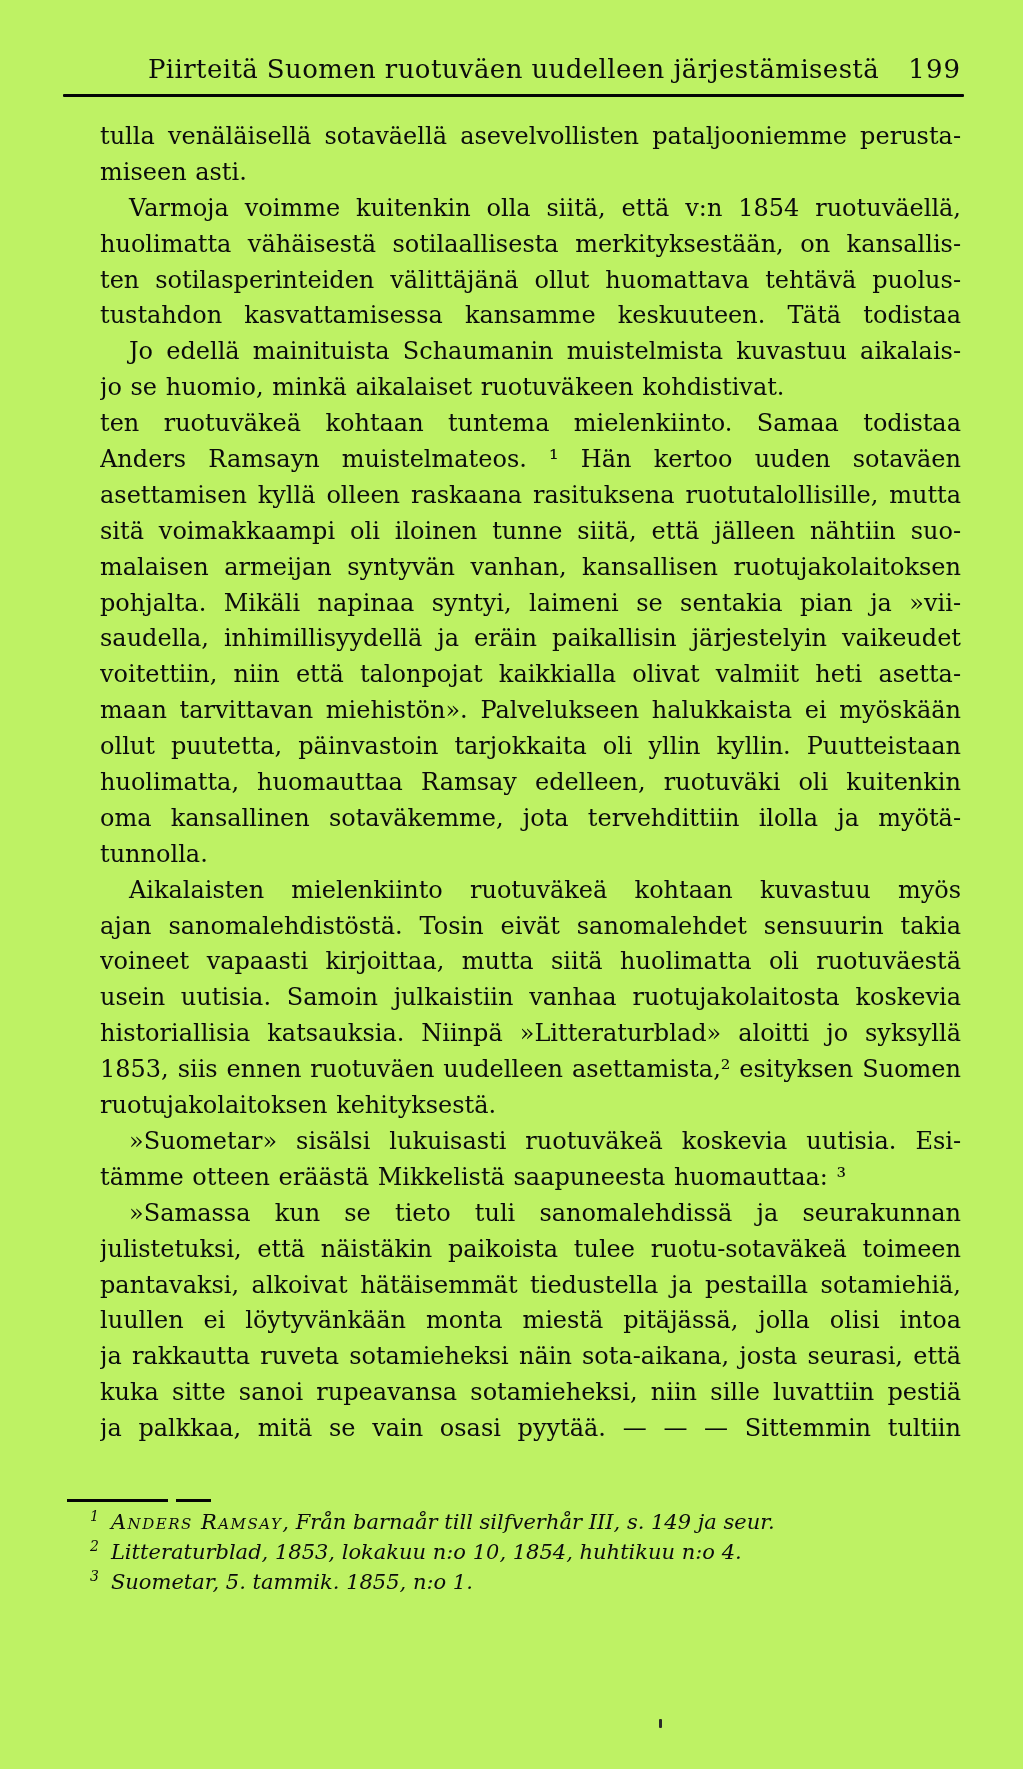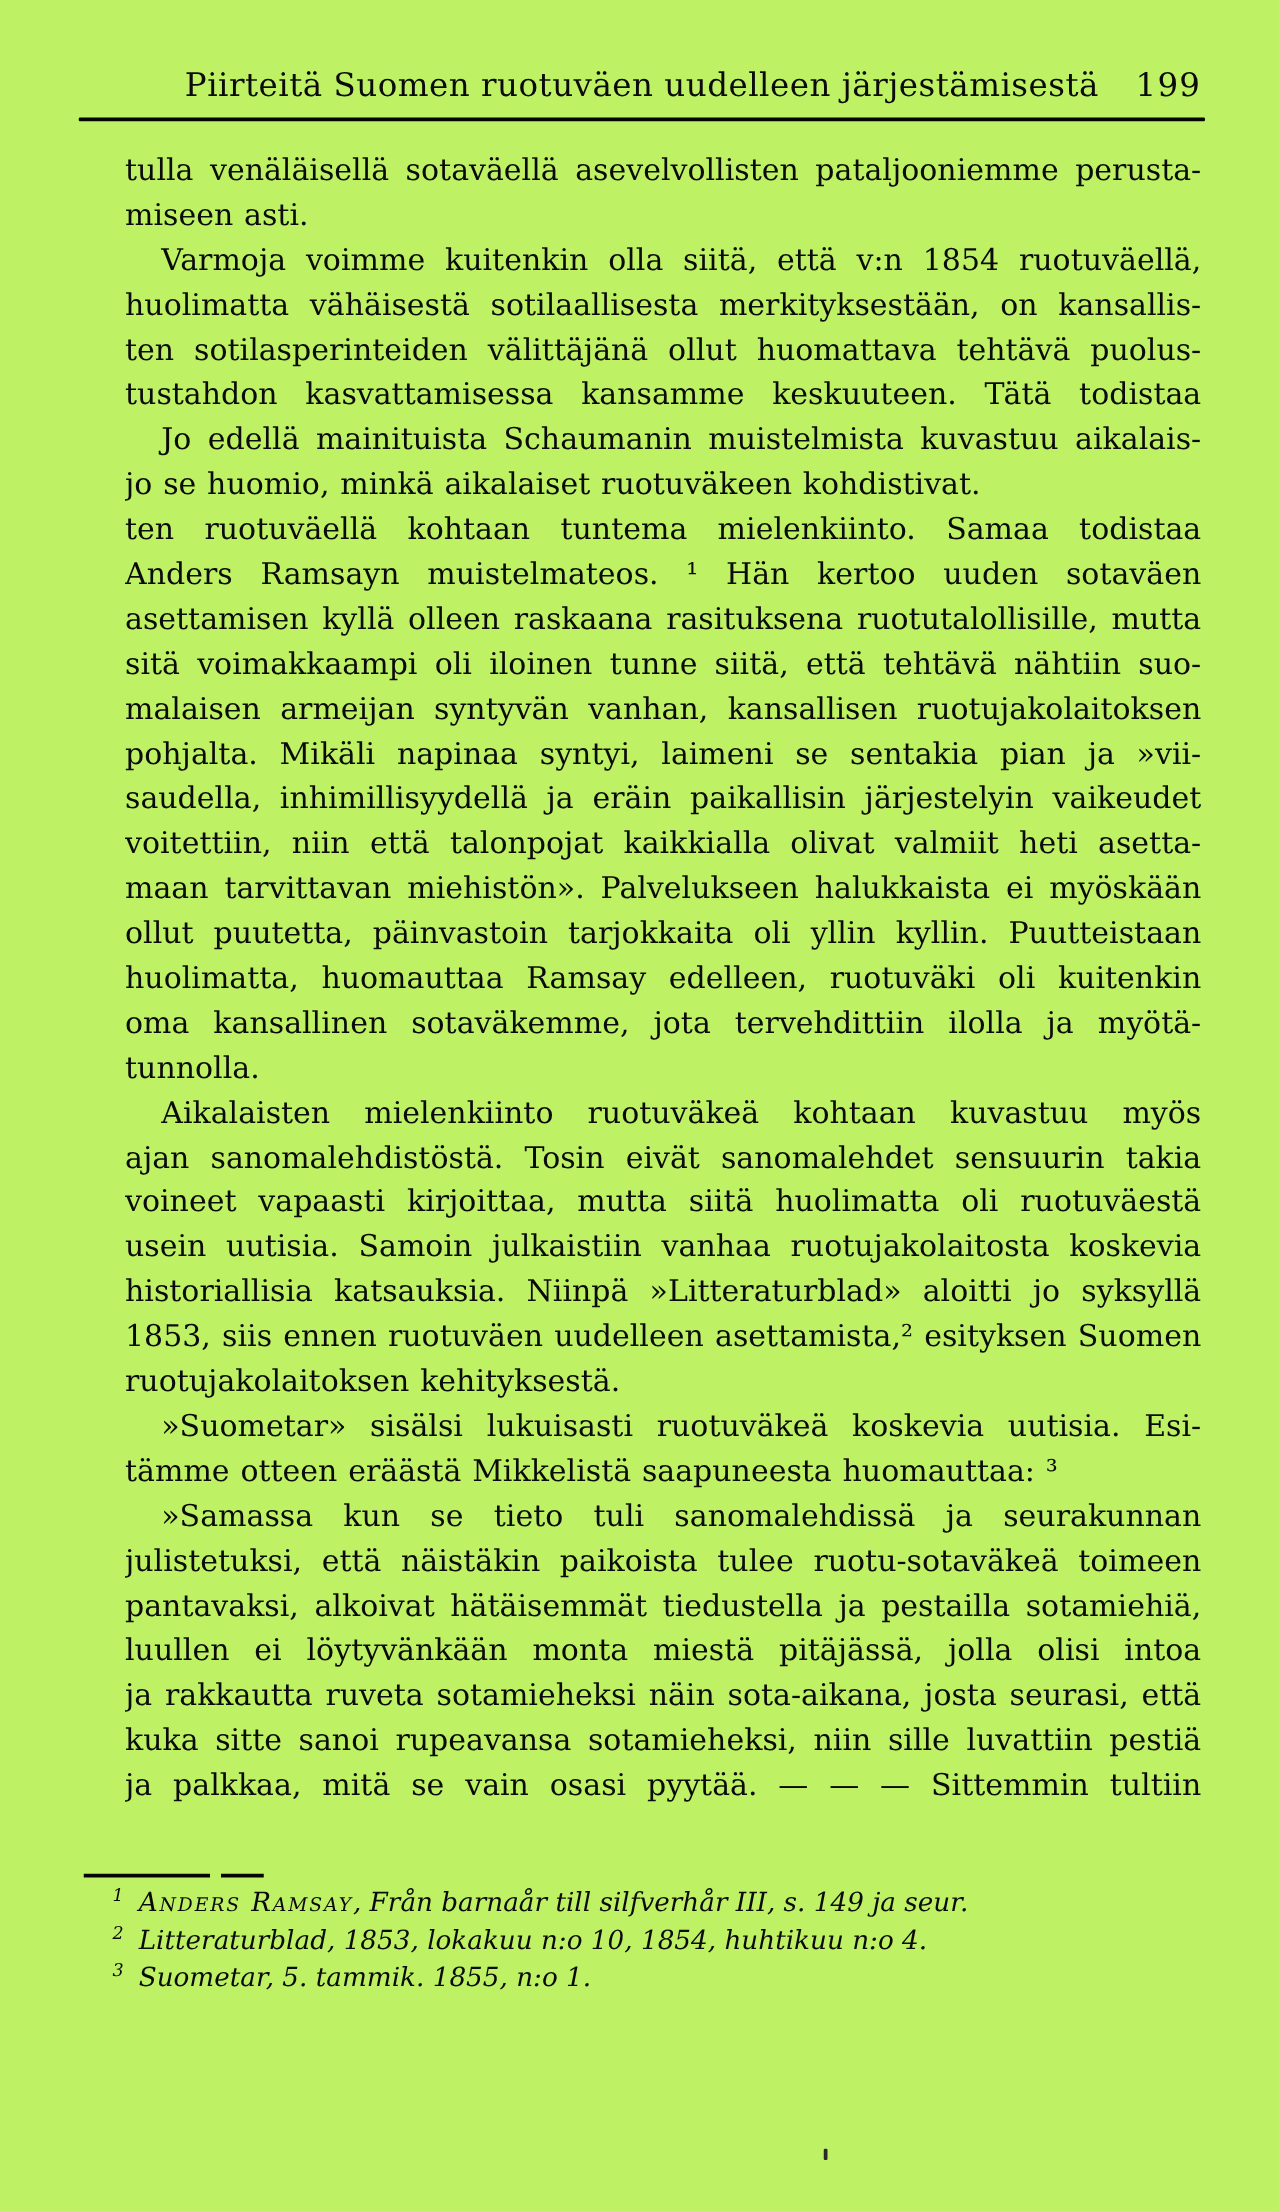--- a/index.html
+++ b/index.html
@@ -134,24 +134,24 @@
 
   <main class="body-text">
       <div class="line just">tulla venäläisellä sotaväellä asevelvollisten pataljooniemme perusta-</div>
       <div class="line">miseen asti.</div>
       <div class="line indent just">Varmoja voimme kuitenkin olla siitä, että v:n 1854 ruotuväellä,</div>
       <div class="line just">huolimatta vähäisestä sotilaallisesta merkityksestään, on kansallis-</div>
       <div class="line just">ten sotilasperinteiden välittäjänä ollut huomattava tehtävä puolus-</div>
       <div class="line just">tustahdon kasvattamisessa kansamme keskuuteen. Tätä todistaa</div>
       <div class="line indent just">Jo edellä mainituista Schaumanin muistelmista kuvastuu aikalais-</div>
       <div class="line">jo se huomio, minkä aikalaiset ruotuväkeen kohdistivat.</div>
-      <div class="line just">ten ruotuväellä kohtaan tuntema mielenkiinto. Samaa todistaa</div>
+      <div class="line just">ten ruotuväkeä kohtaan tuntema mielenkiinto. Samaa todistaa</div>
       <div class="line just">Anders Ramsayn muistelmateos. ¹ Hän kertoo uuden sotaväen</div>
       <div class="line just">asettamisen kyllä olleen raskaana rasituksena ruotutalollisille, mutta</div>
-      <div class="line just">sitä voimakkaampi oli iloinen tunne siitä, että tehtävä nähtiin suo-</div>
+      <div class="line just">sitä voimakkaampi oli iloinen tunne siitä, että jälleen nähtiin suo-</div>
       <div class="line just">malaisen armeijan syntyvän vanhan, kansallisen ruotujakolaitoksen</div>
       <div class="line just">pohjalta. Mikäli napinaa syntyi, laimeni se sentakia pian ja »vii-</div>
       <div class="line just">saudella, inhimillisyydellä ja eräin paikallisin järjestelyin vaikeudet</div>
       <div class="line just">voitettiin, niin että talonpojat kaikkialla olivat valmiit heti asetta-</div>
       <div class="line just">maan tarvittavan miehistön». Palvelukseen halukkaista ei myöskään</div>
       <div class="line just">ollut puutetta, päinvastoin tarjokkaita oli yllin kyllin. Puutteistaan</div>
       <div class="line just">huolimatta, huomauttaa Ramsay edelleen, ruotuväki oli kuitenkin</div>
       <div class="line just">oma kansallinen sotaväkemme, jota tervehdittiin ilolla ja myötä-</div>
       <div class="line">tunnolla.</div>
       <div class="line indent just">Aikalaisten mielenkiinto ruotuväkeä kohtaan kuvastuu myös</div>

